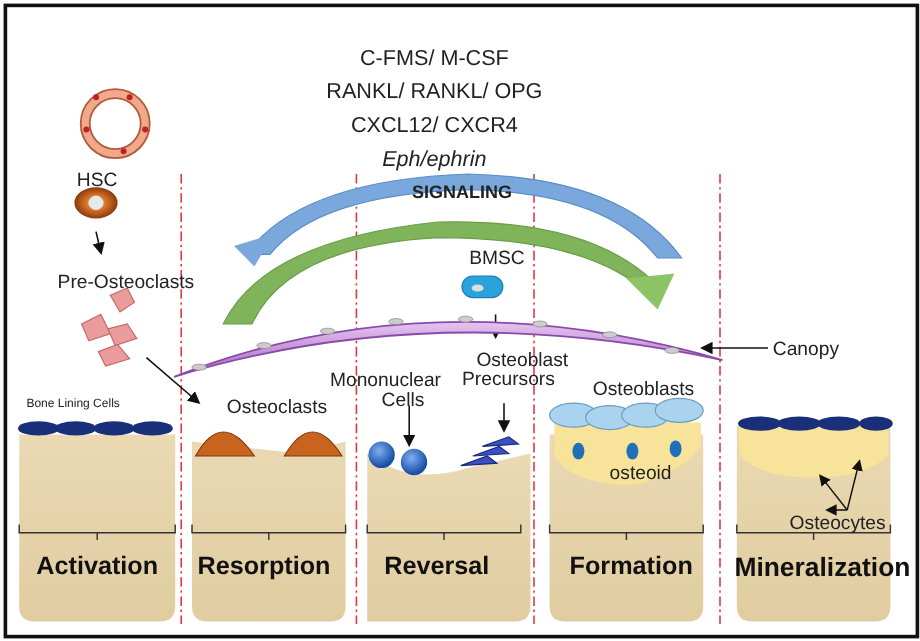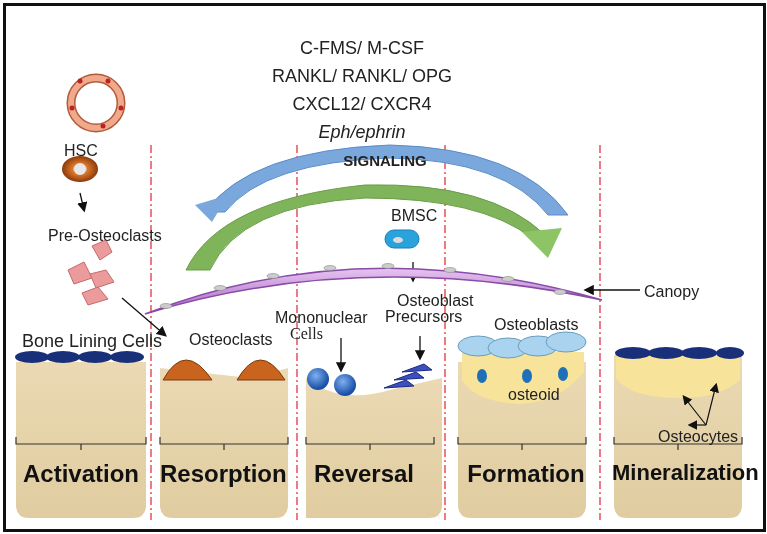--- a/index.html
+++ b/index.html
@@ -1,21 +1,21 @@
 <!DOCTYPE html>
 <html><head>
 <meta charset="utf-8">
 <style>
   html, body { margin:0; padding:0; background:#fff; }
   body { width:767px; height:534px; position:relative; overflow:hidden; font-family:"Liberation Sans", "DejaVu Sans", sans-serif; }
   #frame { position:absolute; left:3px; top:3px; width:757px; height:523px; border:3px solid #111; box-sizing:content-box; }
   svg { position:absolute; left:0; top:0; }
   .lbl { position:absolute; font-size:16px; color:#222; white-space:nowrap; }
   .sig { position:absolute; font-size:18px; color:#222; text-align:center; width:200px; }
-  .phase { position:absolute; font-weight:bold; font-size:24px; color:#111; text-align:center; white-space:nowrap; }
+  .phase { position:absolute; font-weight:bold; font-size:21px; color:#111; text-align:center; white-space:nowrap; }
 </style>
 </head>
 <body>
 
 <div id="frame"></div>
 
 <svg width="767" height="534" viewBox="0 0 767 534">
   <defs>
     <linearGradient id="boneG" x1="0" y1="0" x2="0" y2="1">
       <stop offset="0" stop-color="#ead9b3"></stop>
@@ -169,24 +169,24 @@
 <div class="sig" style="left:262px;top:38px;">C-FMS/ M-CSF</div>
 <div class="sig" style="left:262px;top:66px;">RANKL/ RANKL/ OPG</div>
 <div class="sig" style="left:262px;top:94px;">CXCL12/ CXCR4</div>
 <div class="sig" style="left:262px;top:122px;font-style:italic;">Eph/ephrin</div>
 <div class="sig" style="left:285px;top:152px;font-weight:bold;font-size:15px;">SIGNALING</div>
 
 <div class="lbl" style="left:64px;top:142px;">HSC</div>
 <div class="lbl" style="left:48px;top:227px;">Pre-Osteoclasts</div>
 <div class="lbl" style="left:391px;top:207px;">BMSC</div>
 <div class="lbl" style="left:644px;top:283px;">Canopy</div>
-<div class="lbl" style="left:22px;top:331px;font-size:18px;">Bone Lining Cells</div>
+<div class="lbl" style="left:22px;top:331px;font-size:10px;">Bone Lining Cells</div>
 <div class="lbl" style="left:189px;top:331px;">Osteoclasts</div>
 <div class="lbl" style="left:275px;top:309px;">Mononuclear</div>
-<div class="lbl" style="left:290px;top:325px;font-family:Liberation Serif, serif;">Cells</div>
+<div class="lbl" style="left:318px;top:325px;">Cells</div>
 <div class="lbl" style="left:385px;top:292px;margin-left:12px;">Osteoblast</div>
 <div class="lbl" style="left:385px;top:308px;">Precursors</div>
 <div class="lbl" style="left:494px;top:316px;">Osteoblasts</div>
 <div class="lbl" style="left:508px;top:386px;">osteoid</div>
 <div class="lbl" style="left:658px;top:428px;">Osteocytes</div>
 
 <div class="phase" style="left:16px;top:460px;width:130px;">Activation</div>
 <div class="phase" style="left:160px;top:460px;width:120px;">Resorption</div>
 <div class="phase" style="left:306px;top:460px;width:116px;">Reversal</div>
 <div class="phase" style="left:458px;top:460px;width:136px;">Formation</div>

